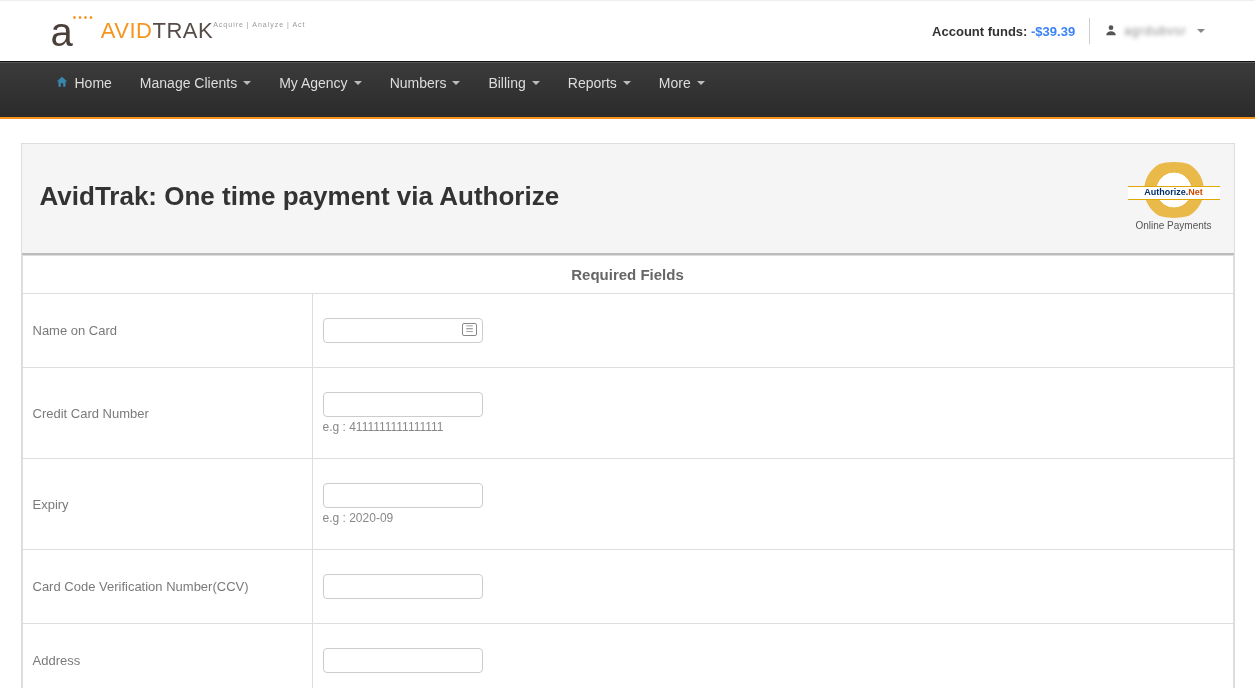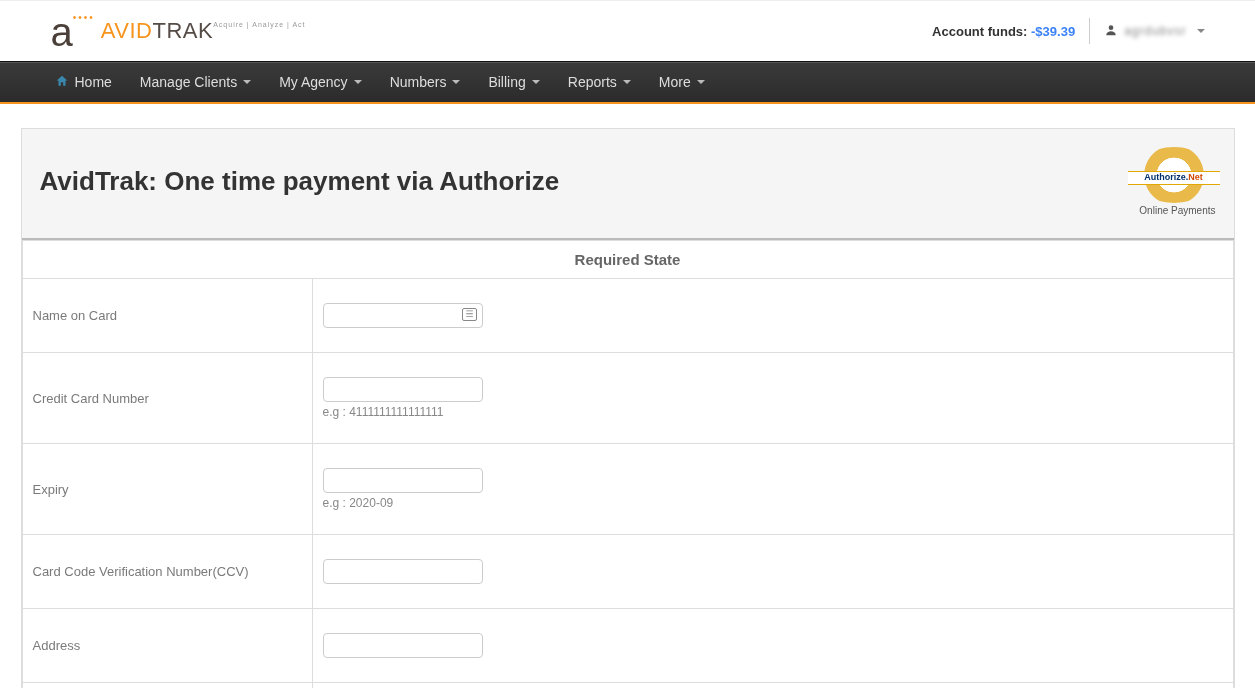--- a/index.html
+++ b/index.html
@@ -76,22 +76,22 @@
   .navbar {
     background: linear-gradient(#3b3b3b, #2b2b2b);
     border-top: 1px solid #111;
     border-bottom: 2px solid #f7941e;
     box-shadow: inset 0 1px 0 #555;
   }
   .nav-inner {
     width: 1174px;
     margin: 0 auto;
     display: flex;
-    align-items: center;
-    height: 40px;
+    align-items: flex-start;
+    height: 55px;
   }
   .nav-item {
     color: #ddd;
     padding: 0 14px;
     height: 42px;
     display: flex;
     align-items: center;
     gap: 6px;
     cursor: pointer;
     font-size: 14px;
@@ -116,21 +116,21 @@
     justify-content: space-between;
     align-items: center;
     border-bottom: 2px solid #bbb;
   }
   .panel-title {
     font-size: 26px;
     font-weight: bold;
     color: #333;
   }
   .seal {
-    text-align: right;
+    text-align: center;
     font-size: 10px;
     color: #555;
     line-height: 1.1;
   }
   .seal-badge {
     width: 84px; height: 56px;
     position: relative;
     margin: 0 auto 2px auto;
   }
   .seal-sun {
@@ -272,21 +272,21 @@
             <span class="an2">Net</span>
           </div>
       </div>
       <div>Online Payments</div>
     </div>
   </div>
 
   <table class="form">
     <tbody>
         <tr>
-          <th class="section" colspan="2">Required State</th>
+          <th class="section" colspan="2">Required Fields</th>
         </tr>
 
     <tr>
       <td class="label-cell">Name on Card</td>
       <td class="input-cell">
         <span style="position:relative;display:inline-block;">
           <input type="text" style="padding-right: 22px;" value="">
           <span class="contacts-ic" style="position:absolute;right:6px;top:5px;">☰</span>
         </span>
       </td>

